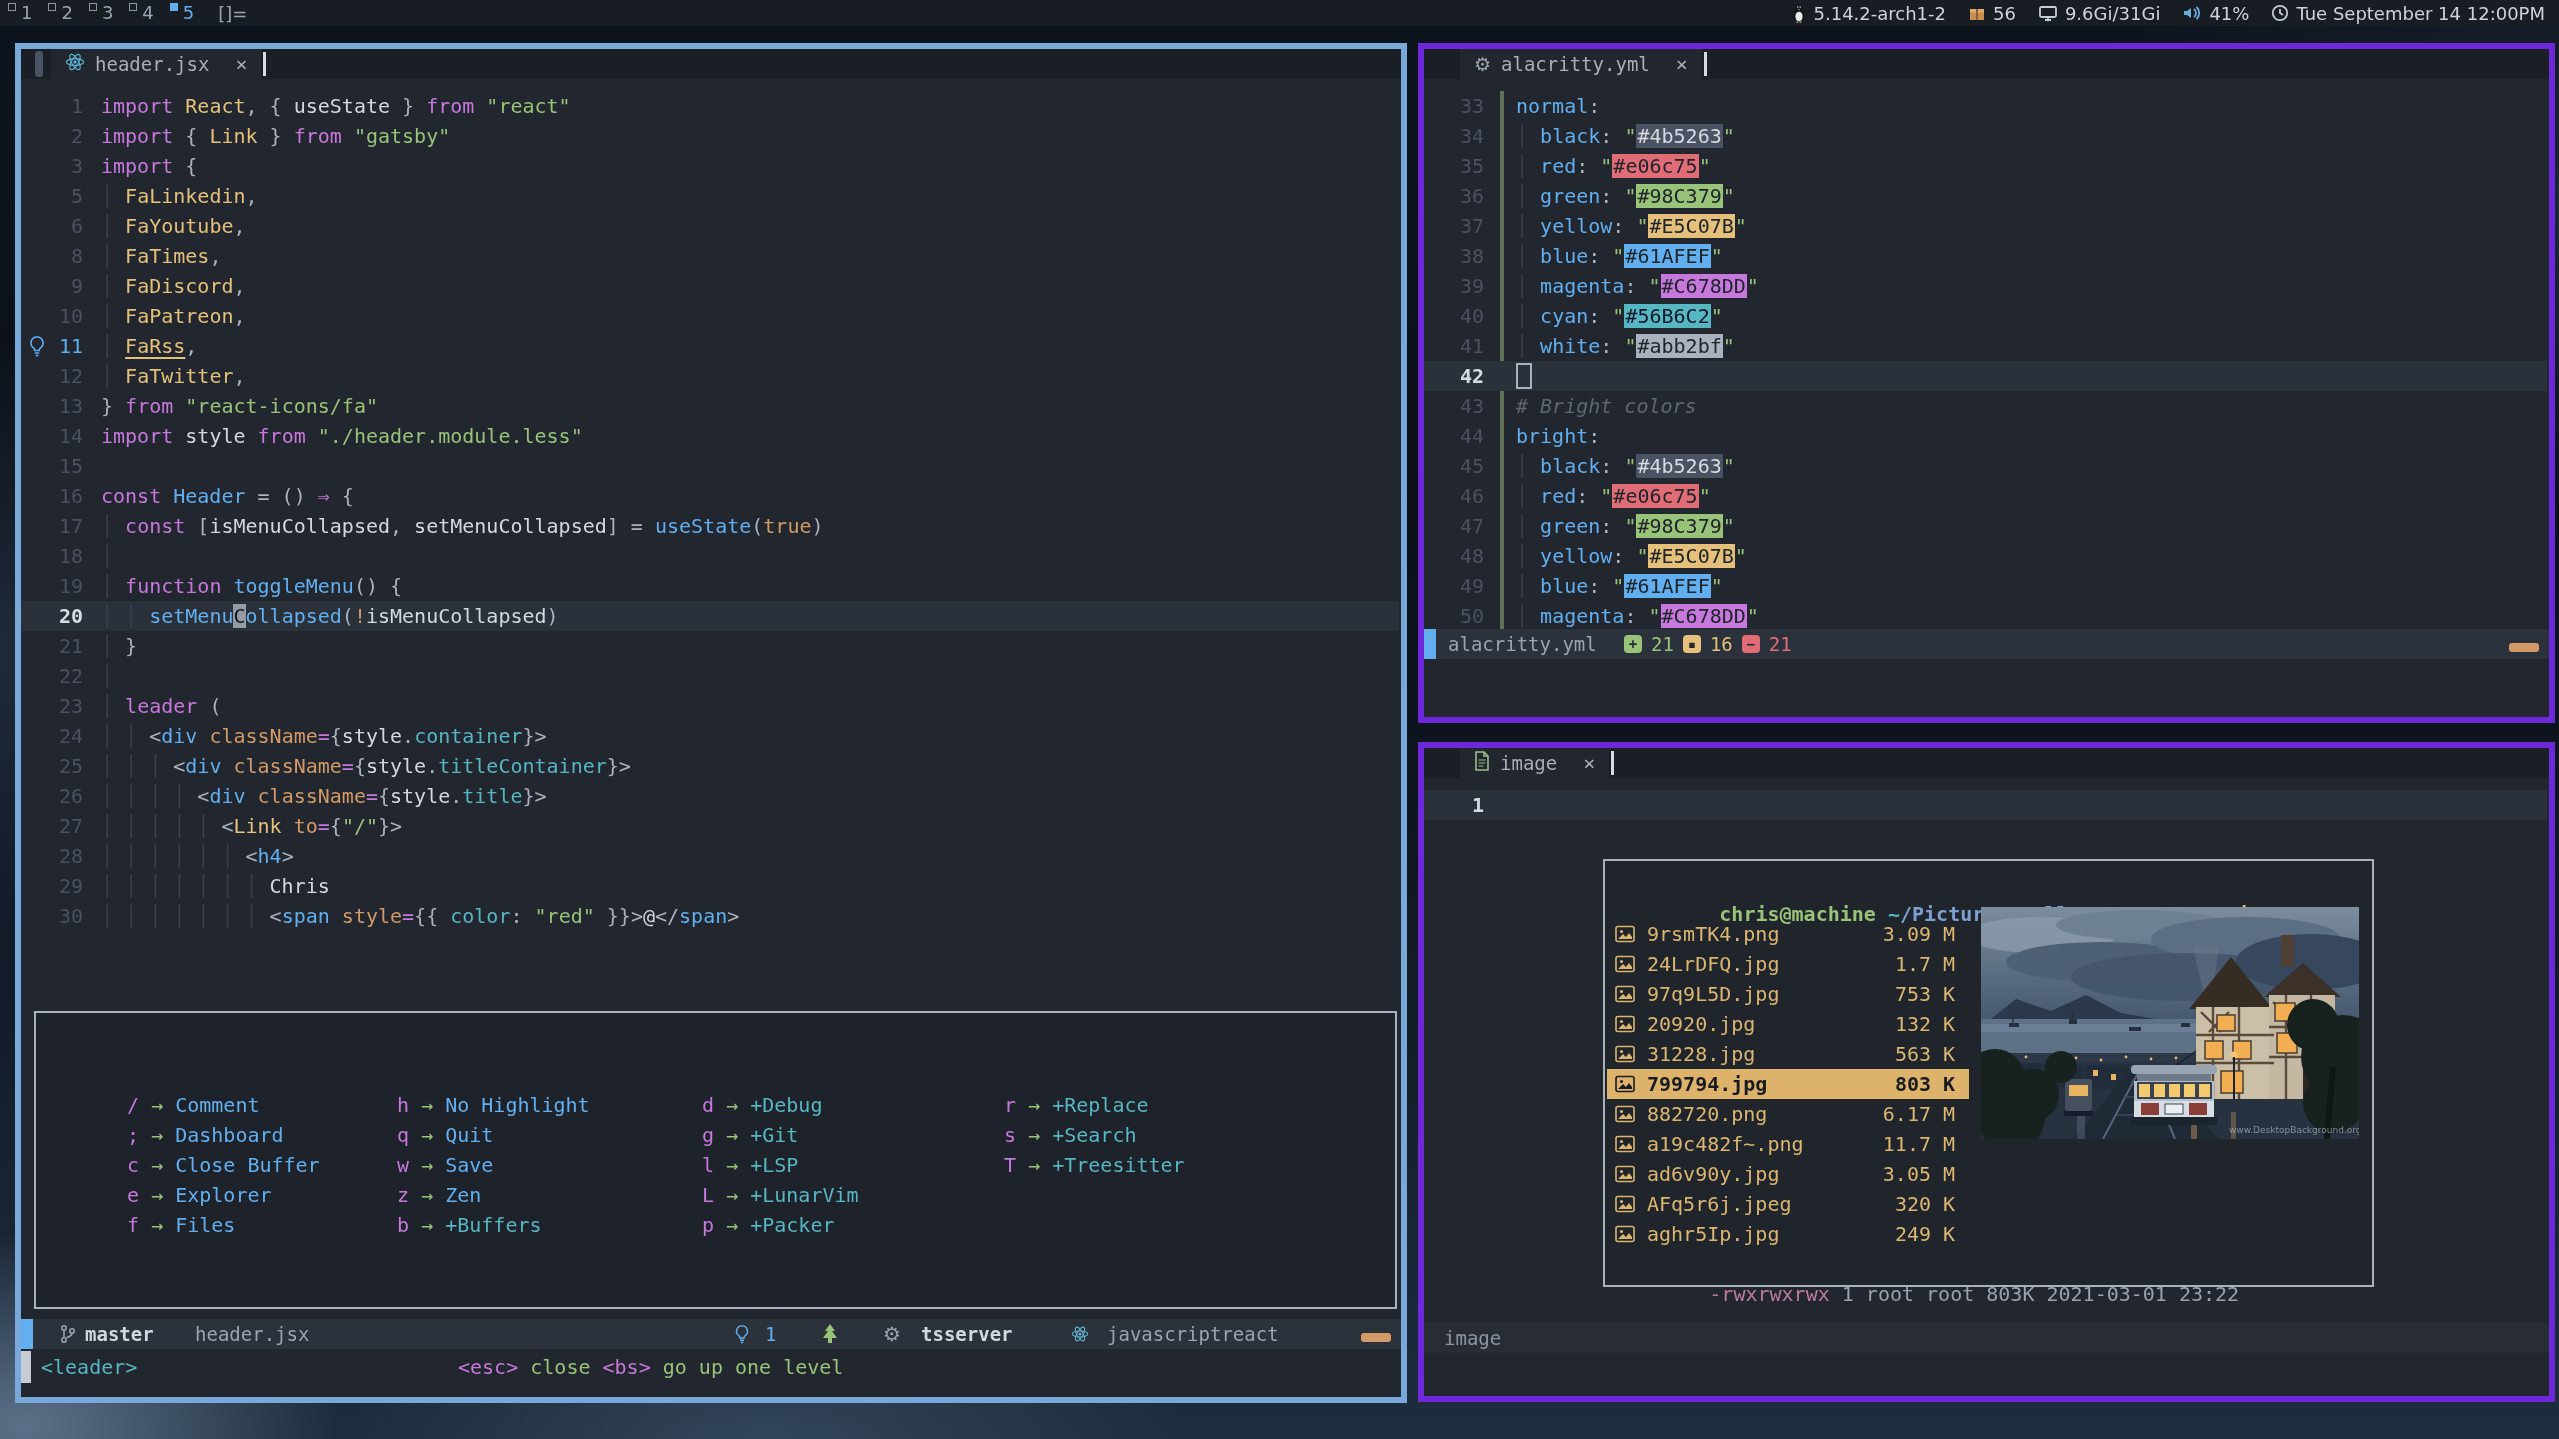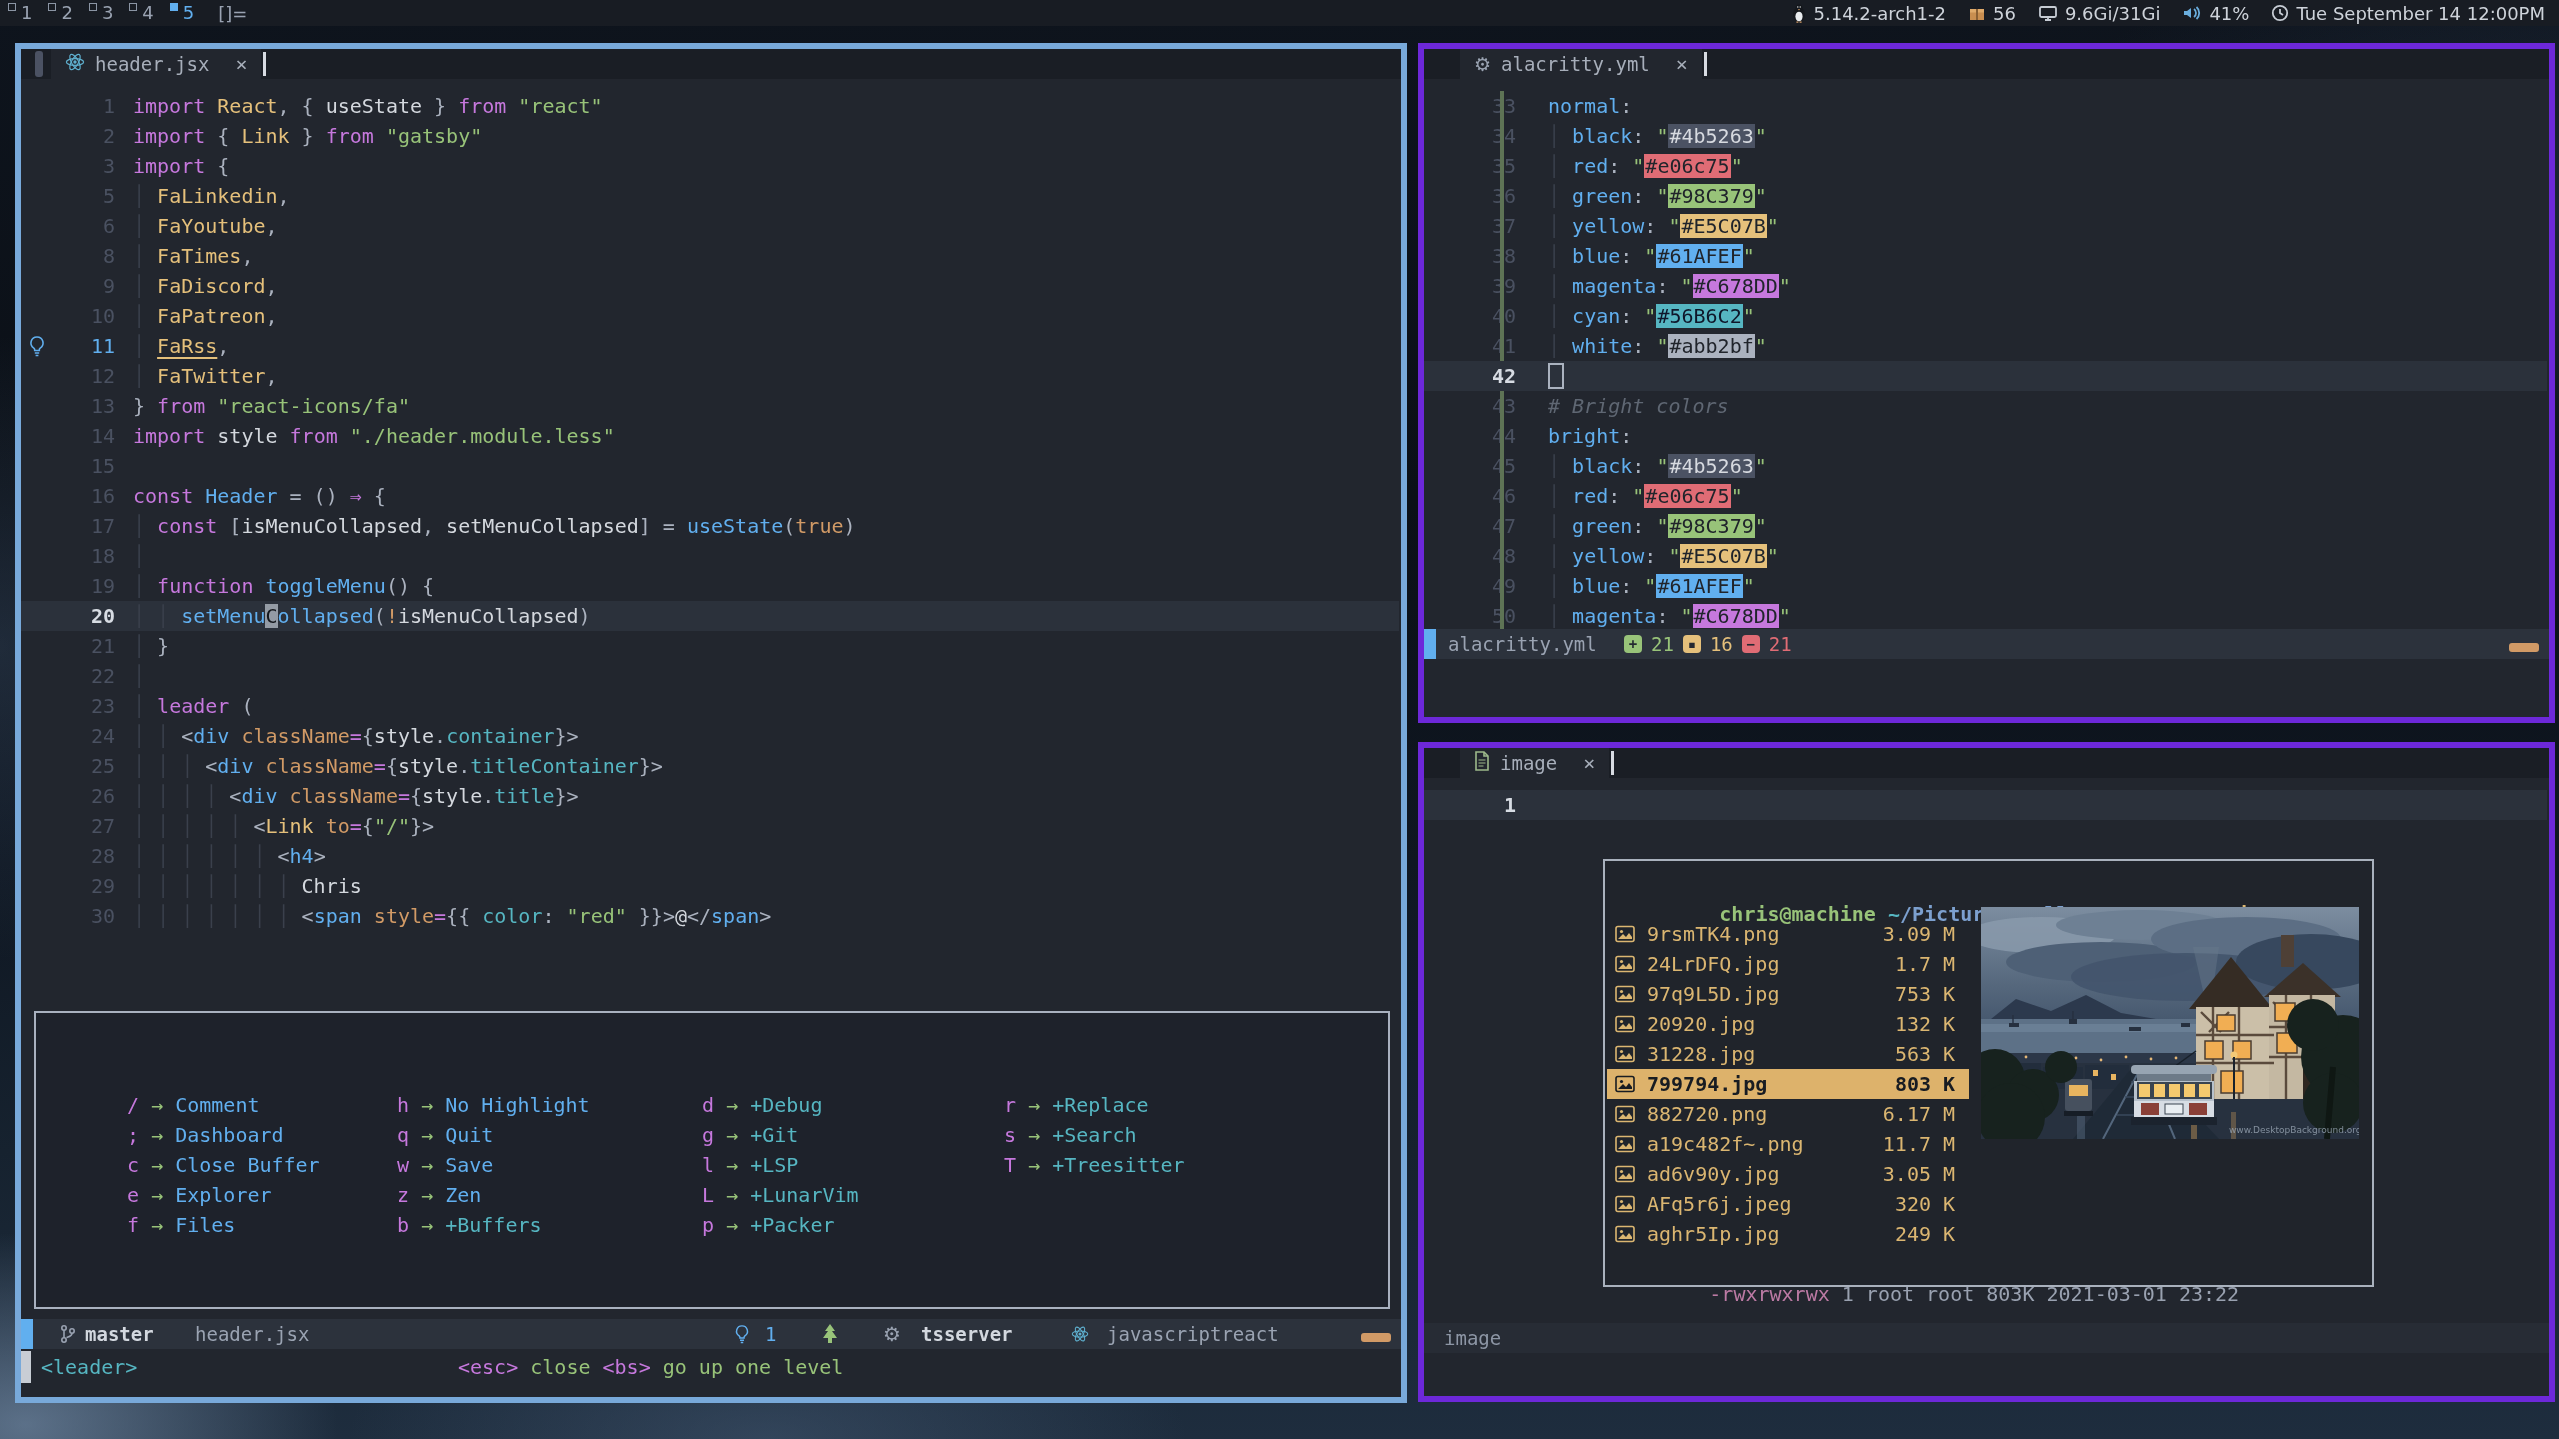--- a/index.html
+++ b/index.html
@@ -30,37 +30,37 @@
   #win-br{left:1418px;top:742px;width:1125px;height:648px;}
   .tabline{position:absolute;left:0;top:0;right:0;height:30px;background:#1a1e25;display:flex;align-items:center;}
   .scrollnub{width:8px;height:26px;border-radius:3px;background:#4b5263;margin-left:14px;}
   .tab{display:flex;align-items:center;height:30px;padding:0 14px;background:#22262e;margin-left:8px;gap:10px;font-family:"DejaVu Sans Mono",monospace;font-size:19px;color:#a7aeba;}
   #win-tr .tab,#win-br .tab{margin-left:36px;}
   .tab-close{margin-left:16px;font-size:20px;color:#a7aeba;cursor:pointer;}
   .tab-cursor{width:3px;height:24px;background:#d7dbe2;margin-left:2px;}
   .tab-geari{font-family:"DejaVu Sans",sans-serif;font-size:19px;color:#9aa3b2;}
   
   .codearea{position:absolute;left:0;right:2px;top:42px;font-family:"DejaVu Sans Mono",monospace;font-size:20px;}
-  .cl{position:relative;height:30px;line-height:30px;white-space:pre;color:#abb2bf;padding-left:32px;}
+  .cl{position:relative;height:30px;line-height:30px;white-space:pre;color:#abb2bf;}
   .cl.cur{background:#2b313b;}
   .ln{display:inline-block;width:62px;text-align:right;margin-right:18px;color:#4a5161;}
   #code-tr .ln,#code-br .ln{width:60px;margin-right:32px;}
   .ln.hl{color:#d7dce3;font-weight:bold;}
   .ln.bl{color:#61afef;}
   .gitbar{position:absolute;left:76px;top:0;width:4px;height:30px;background:#5e7355;}
   .sign-bulb{position:absolute;left:6px;top:4px;}
   .c-k{color:#c678dd}.c-fn{color:#61afef}.c-id{color:#e5c07b}.c-a{color:#d19a66}
   .c-s{color:#98c379}.c-p{color:#abb2bf}.c-w{color:#d4d8de}.c-t{color:#56b6c2}.c-n{color:#d19a66}
   .c-cm{color:#5f6773;font-style:italic}.c-ig{color:#3a404c}
   .c-u{color:#e5c07b;text-decoration:underline;text-underline-offset:4px}
   .c-cb{background:#949ba5;color:#14171c}
   .c-hc{display:inline-block;width:12px;height:22px;border:2px solid #aab2bf;vertical-align:middle;margin-top:-4px}
   .chip{padding:0 1px;}
   
-  .whichkey{position:absolute;left:13px;top:962px;width:1352px;height:294px;background:#1e222b;border:2px solid #a9b1bf;}
+  .whichkey{position:absolute;left:13px;top:962px;width:1352px;height:294px;background:#1e222b;border:2px solid #a9b1bf;padding-left:7px;}
   .wk-item{position:absolute;font-family:"DejaVu Sans Mono",monospace;font-size:20px;white-space:pre;cursor:pointer;}
   .wk-key{color:#c678dd}.wk-arrow{color:#98c379}.wk-cmd{color:#61afef}.wk-grp{color:#56b6c2}
   
   .statusline{position:absolute;left:0;right:0;height:30px;background:#2c323c;font-family:"DejaVu Sans Mono",monospace;font-size:19px;color:#9aa3b2;}
   #win-left .statusline{top:1270px;}
   #win-tr .statusline{top:580px;}
   #win-br .statusline{top:575px;background:#272c35;color:#8d96a5;}
   .modeblock{position:absolute;left:0;top:0;width:12px;height:30px;background:#61afef;}
   .sl{position:absolute;top:0;line-height:30px;white-space:pre;}
   .sl svg{vertical-align:middle;margin-top:-4px;}

